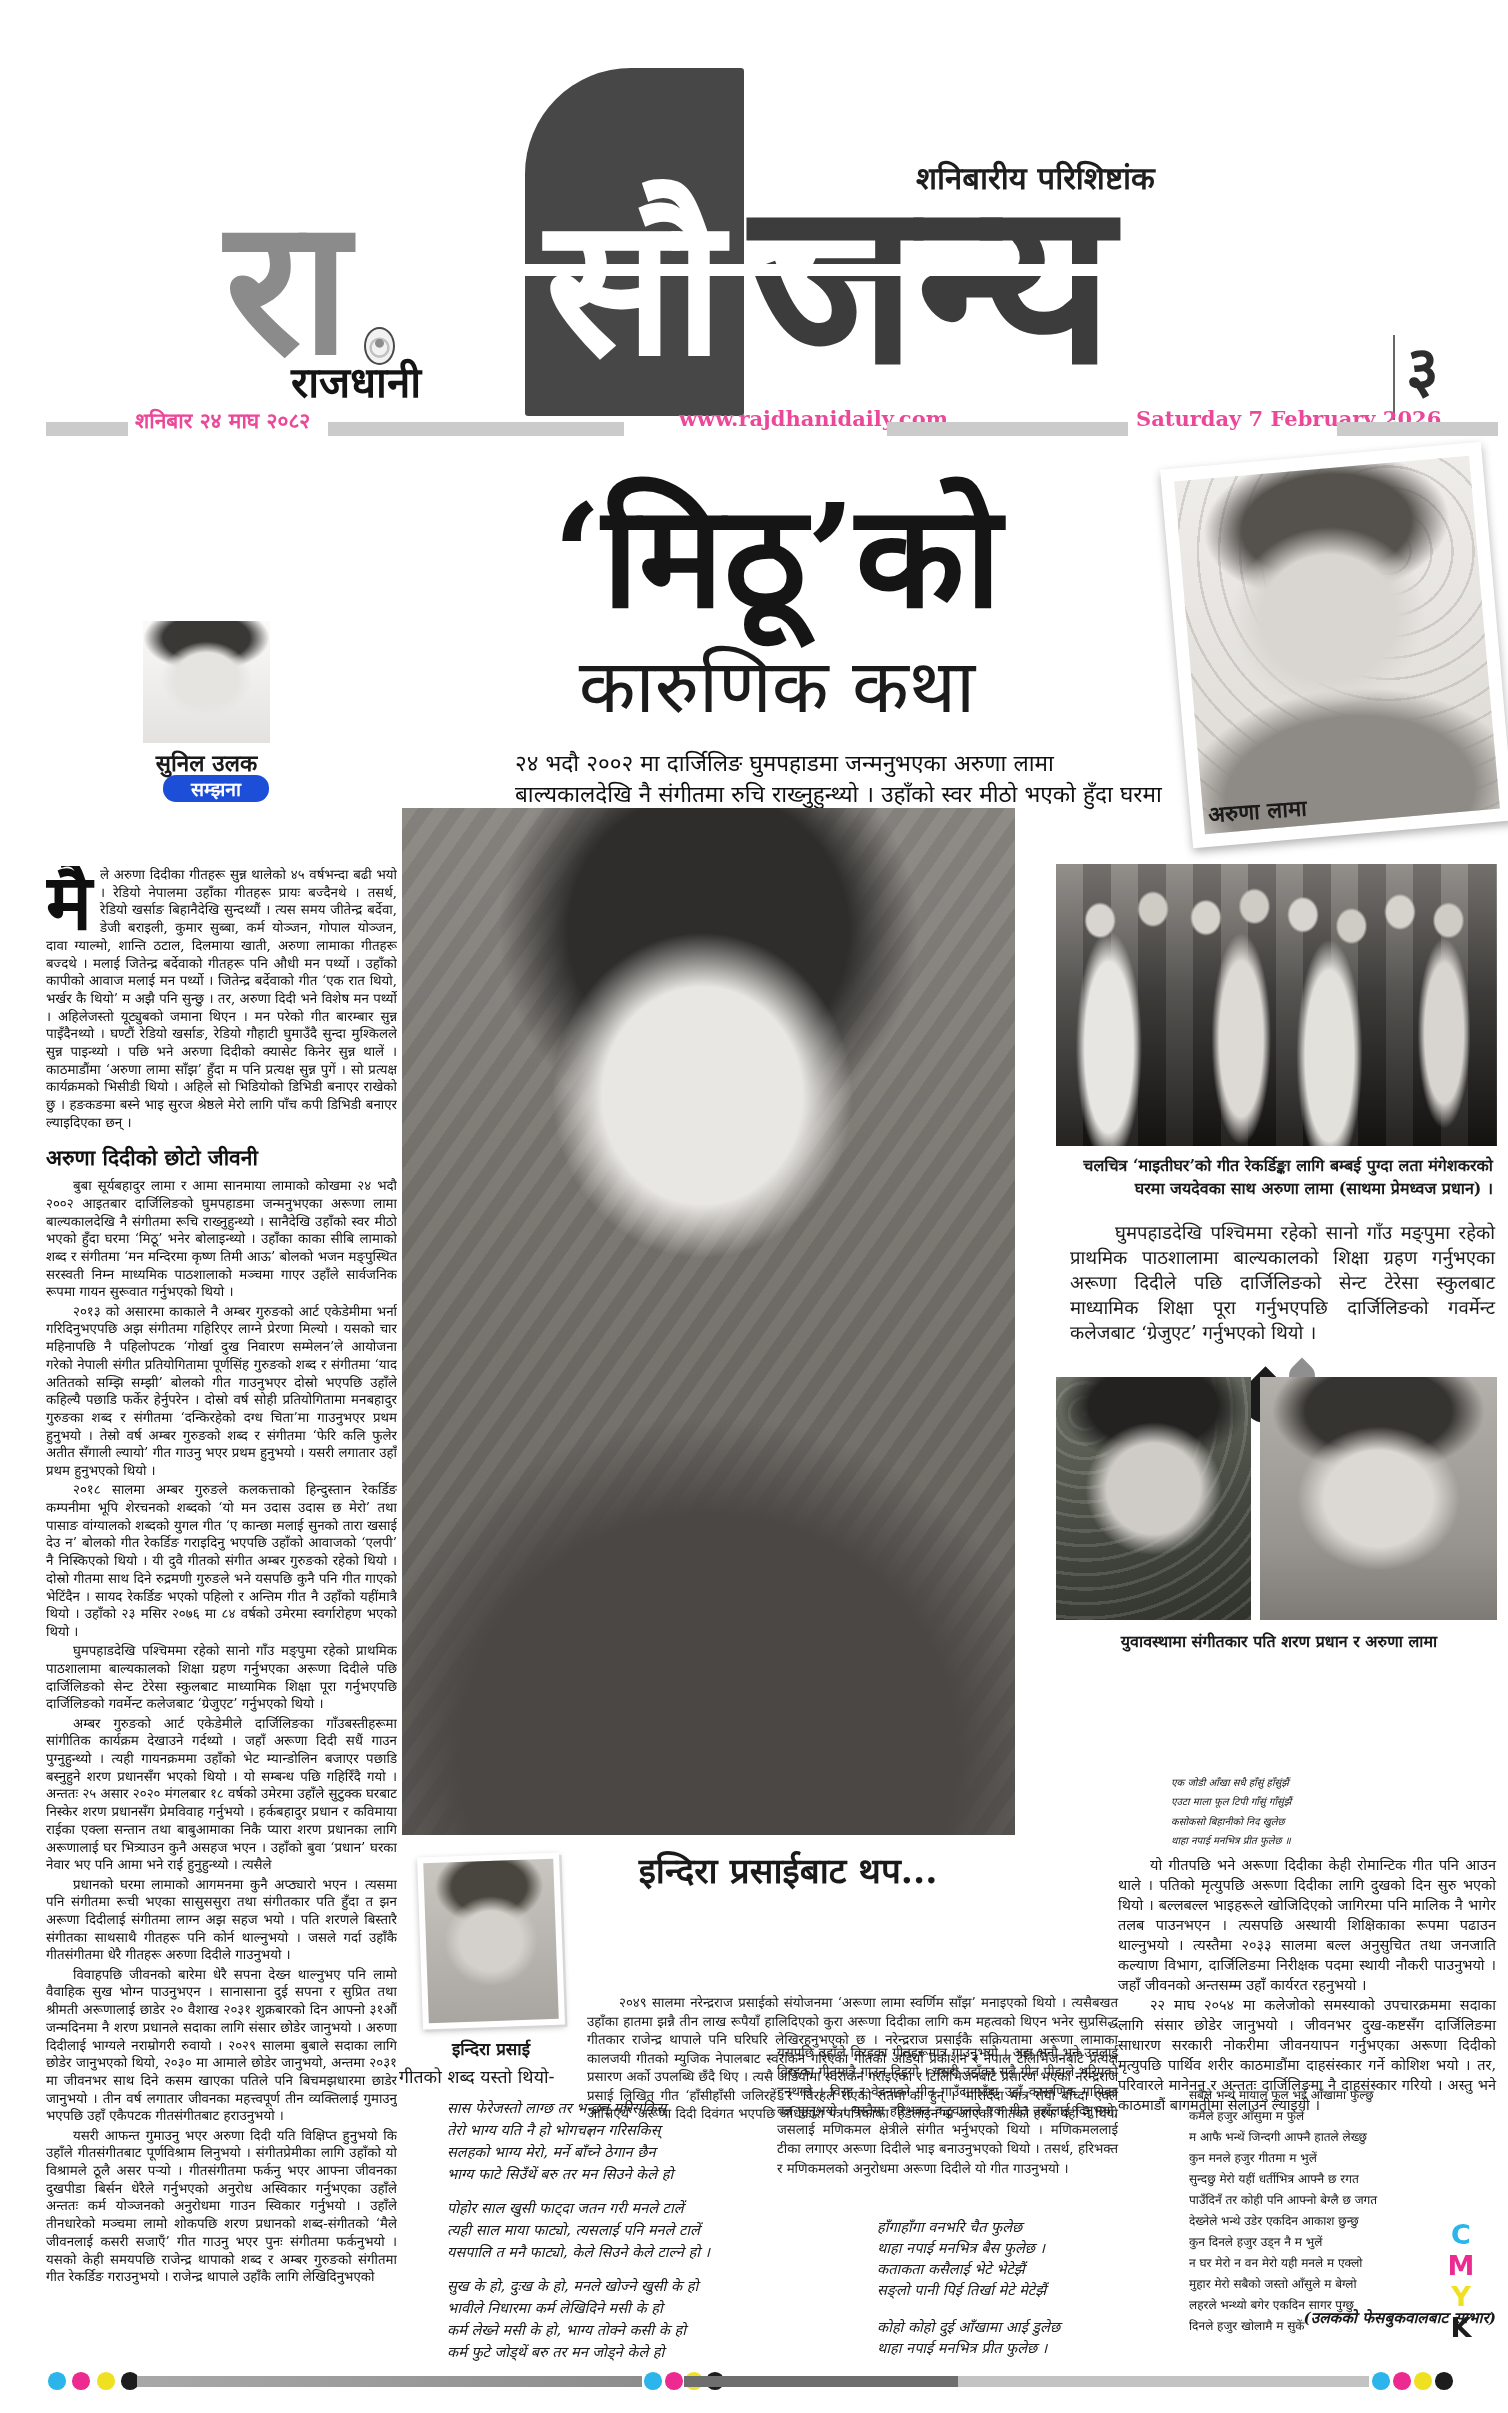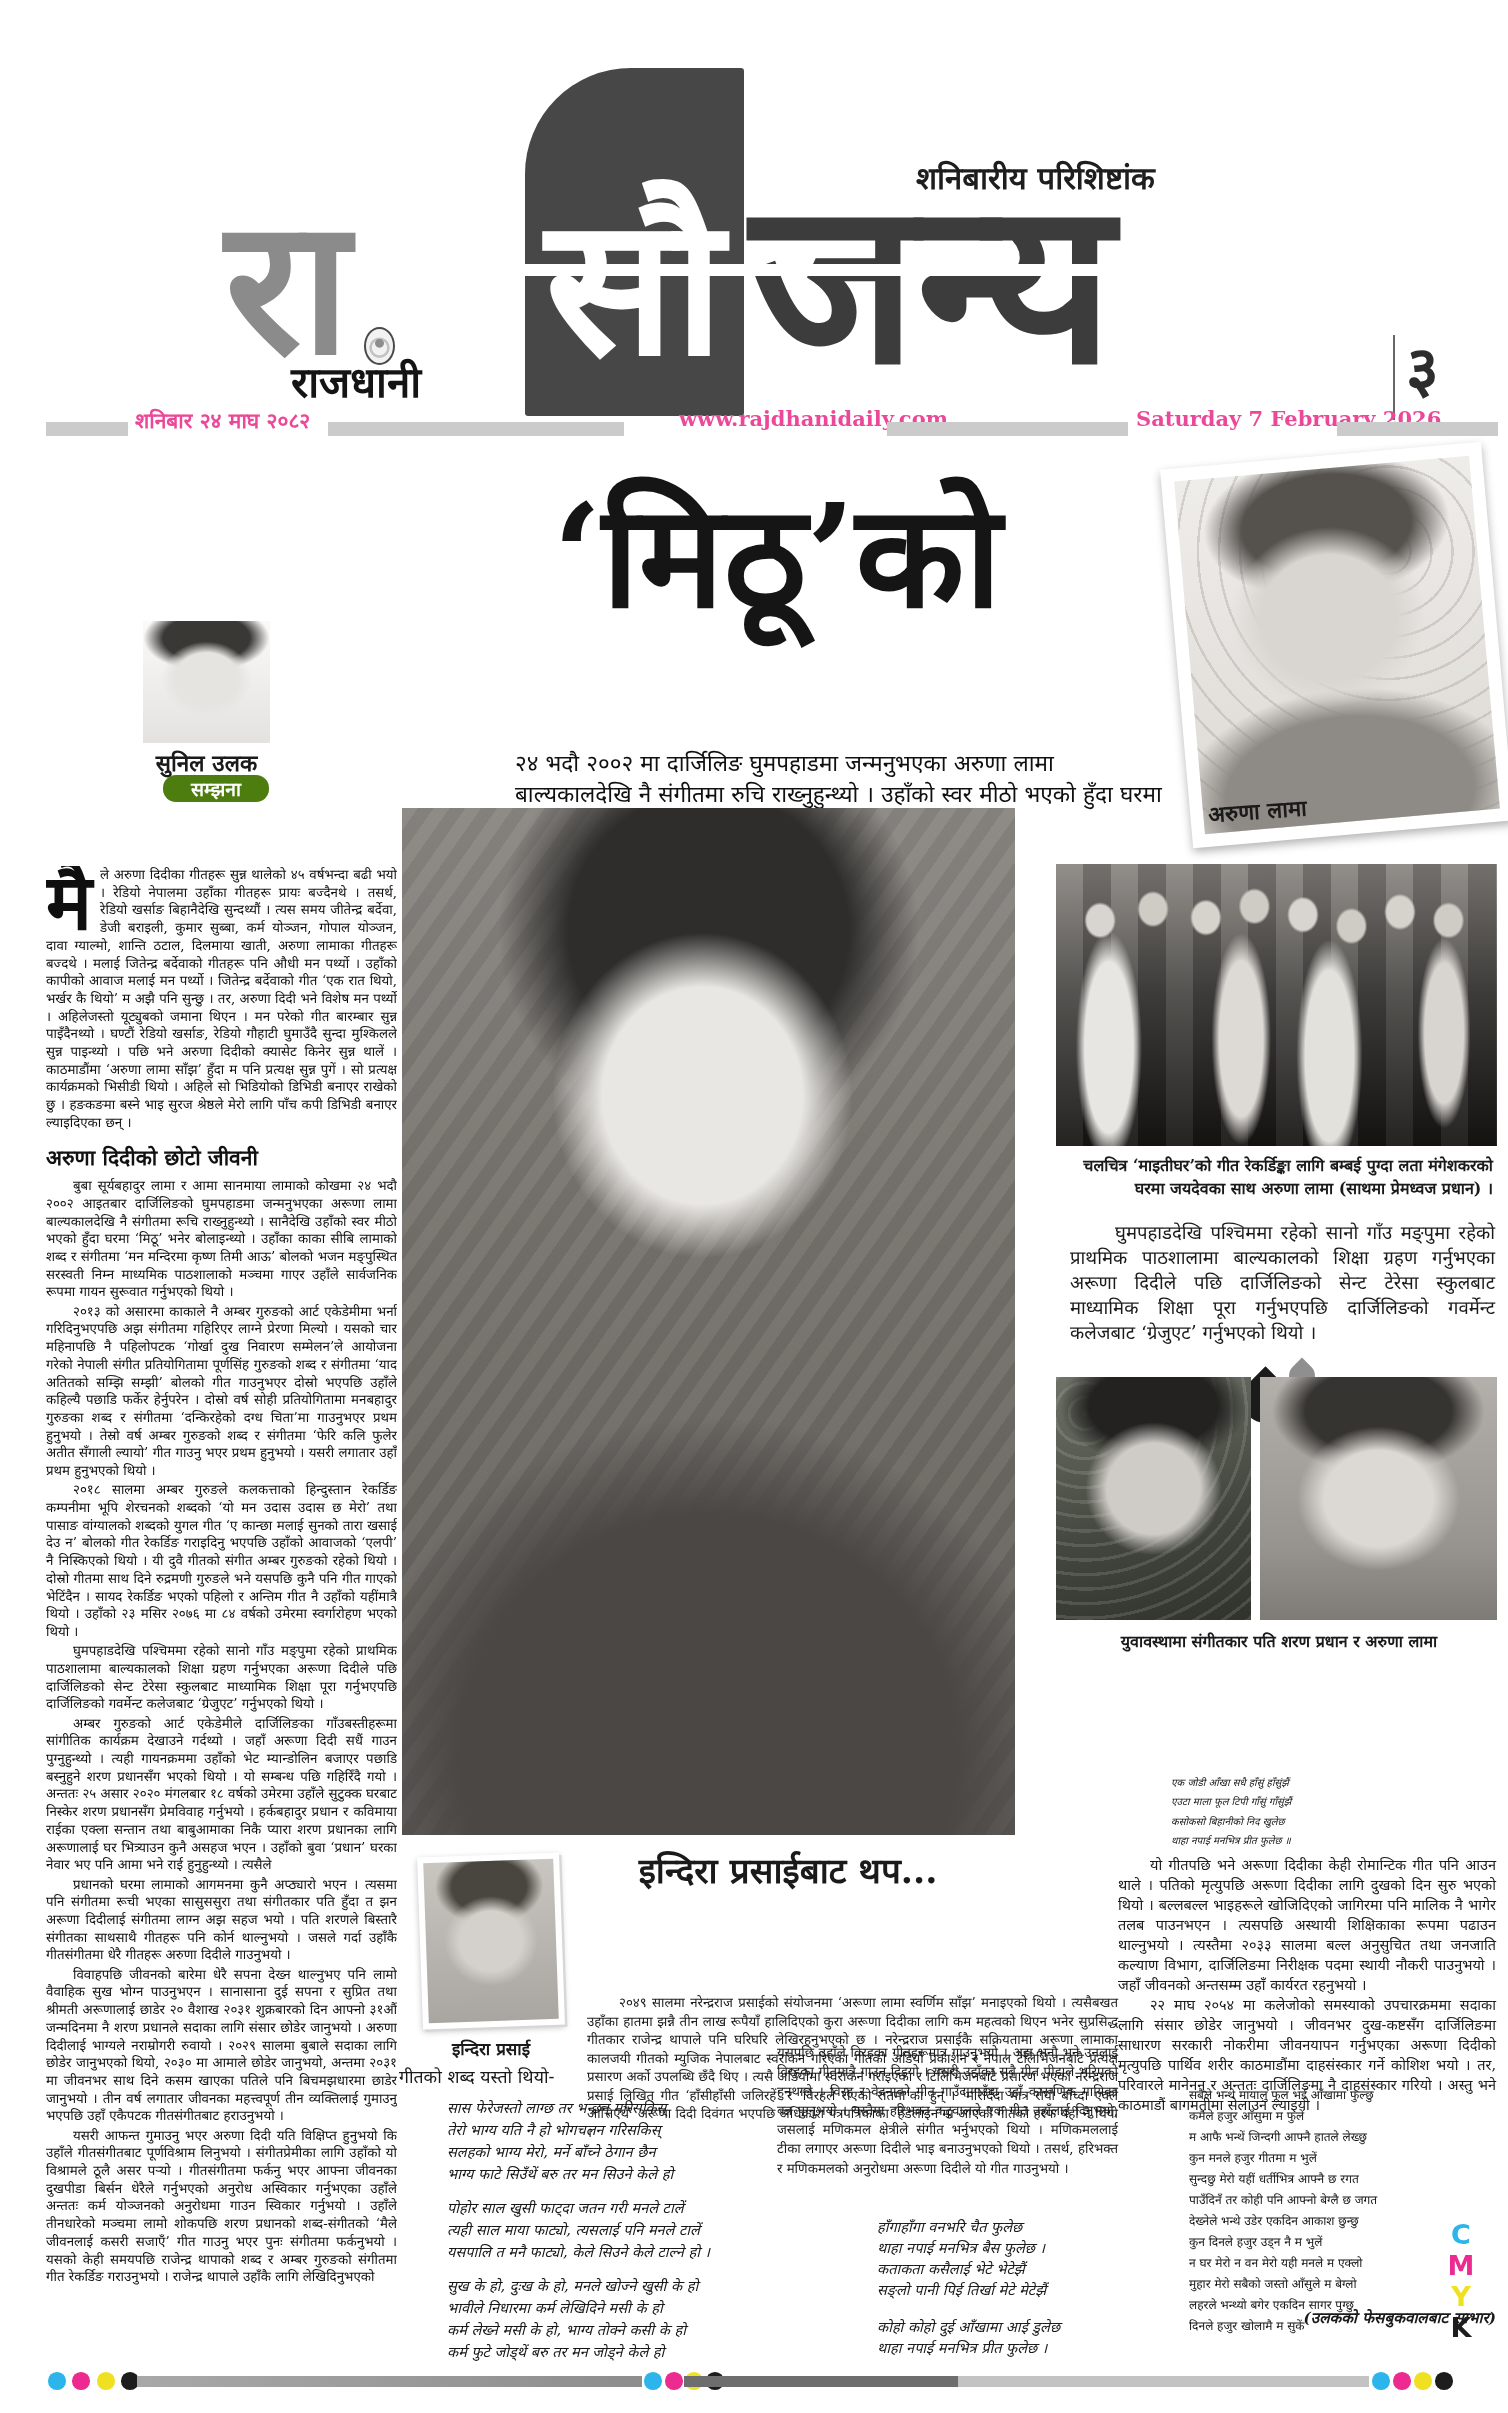--- a/index.html
+++ b/index.html
@@ -33,21 +33,21 @@
   .title2{left:451px;width:652px;top:642px;font-size:74px;line-height:1.2;text-align:center;color:#1b1b1b;}
   .deck{left:515px;width:648px;top:748px;font-size:22.5px;line-height:1.36;color:#101010;}
 
   
   .author-photo{left:143px;top:621px;width:127px;height:122px;
       background:radial-gradient(46% 40% at 50% 48%,#e6e4e0 0 55%,rgba(230,228,224,0) 78%),
                  radial-gradient(62% 34% at 50% 14%,#3a3835 0 55%,rgba(58,56,53,0) 80%),
                  radial-gradient(20% 8% at 50% 52%,#6f6d68 0 60%,transparent 70%),
                  linear-gradient(180deg,#fbfaf9,#e4e2df);}
   .author-name{left:111px;top:747px;width:191px;text-align:center;font-size:22.5px;font-weight:bold;}
-  .author-badge{left:163px;top:775px;width:106px;height:27px;background:#4d7c0f;border-radius:13px;color:#fff;
+  .author-badge{left:163px;top:775px;width:106px;height:27px;background:#1d4ed8;border-radius:13px;color:#fff;
       display:flex;align-items:center;justify-content:center;font-size:19.3px;font-weight:bold;}
 
   
   .polaroid{left:1176px;top:455px;width:322px;height:380px;background:#fff;box-sizing:border-box;
       padding:13px;box-shadow:0 4px 9.7px rgba(0,0,0,.3);transform:rotate(-5deg);}
   .polaroid-img{width:100%;height:100%;
       background:radial-gradient(44% 34% at 48% 42%,#d9d6d1 0 52%,rgba(217,214,209,0) 75%),
                  radial-gradient(52% 26% at 50% 16%,#55524e 0 55%,rgba(85,82,78,0) 80%),
                  radial-gradient(70% 36% at 50% 92%,#8e8a86 0 60%,rgba(142,138,134,0) 82%),
                  radial-gradient(6% 4% at 36% 40%,#3f3d3a 0 60%,transparent 75%),
@@ -170,20 +170,21 @@
 
   <div class="abs dbar db1"></div>
   <div class="abs dtext dt-np">शनिबार २४ माघ २०८२</div>
   <div class="abs dbar db2"></div>
   <div class="abs dtext dt-web">www.rajdhanidaily.com</div>
   <div class="abs dbar db3"></div>
   <div class="abs dtext dt-en">Saturday 7 February 2026</div>
   <div class="abs dbar db4"></div>
 
   <div class="abs title1">‘मिठू’को</div>
+  <div class="abs title2">कारुणिक कथा</div>
   <div class="abs deck">२४ भदौ २००२ मा दार्जिलिङ घुमपहाडमा जन्मनुभएका अरुणा लामा बाल्यकालदेखि नै संगीतमा रुचि राख्नुहुन्थ्यो । उहाँको स्वर मीठो भएको हुँदा घरमा ‘मिठू’ भनेर बोलाइन्थ्यो</div>
 
   <div class="abs author-photo"></div>
   <div class="abs author-name">सुनिल उलक</div>
   <div class="abs author-badge sans">सम्झना</div>
 
   <div class="abs polaroid">
     <div class="polaroid-img"></div>
   </div>
   <div class="abs polaroid-caption">अरुणा लामा</div>

